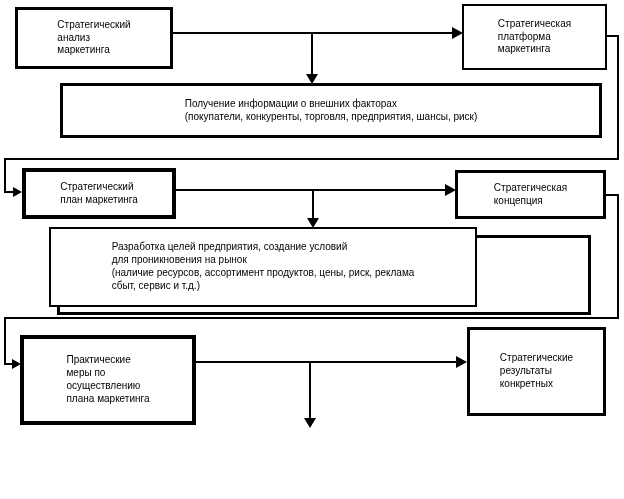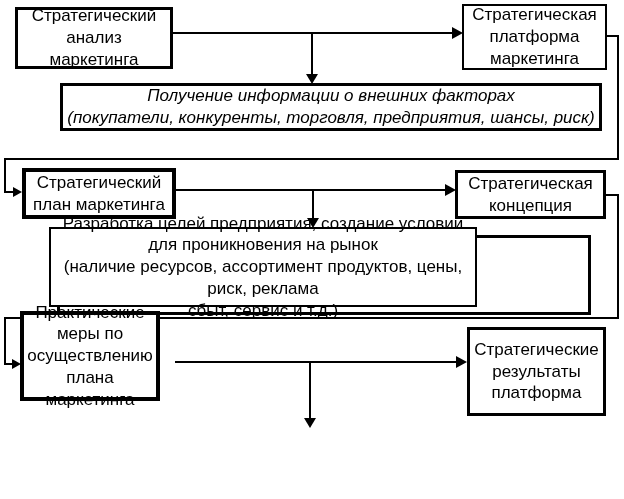--- a/index.html
+++ b/index.html
@@ -12,23 +12,22 @@
     overflow:hidden;
   }
   .box{
     position:absolute;
     box-sizing:border-box;
     background:#fff;
     border:3px solid #000;
     display:flex;
     align-items:center;
     justify-content:center;
-    text-align:center;
     white-space:pre-line;
-    font-size:17px;
+    font-size:10px;
     line-height:1.28;
     z-index:3;
   }
   .b2{border-width:2px;}
   .b4{border-width:4px;}
   .shadow{
     position:absolute;
     box-sizing:border-box;
     background:#fff;
     border:3px solid #000;
@@ -62,43 +61,43 @@
 <div id="stage">
 
   <div class="box" style="left:15px;top:7px;width:158px;height:62px;">Стратегический
 анализ
 маркетинга</div>
 
   <div class="box b2" style="left:462px;top:4px;width:145px;height:66px;">Стратегическая
 платформа
 маркетинга</div>
 
-  <div class="box" style="left:60px;top:83px;width:542px;height:48px;font-style:italic;">Получение информации о внешних факторах
+  <div class="box" style="left:60px;top:83px;width:542px;height:55px;">Получение информации о внешних факторах
 (покупатели, конкуренты, торговля, предприятия, шансы, риск)</div>
 
   <div class="box b4" style="left:22px;top:168px;width:154px;height:51px;">Стратегический
 план маркетинга</div>
 
   <div class="box" style="left:455px;top:170px;width:151px;height:49px;">Стратегическая
 концепция</div>
 
   <div class="shadow" style="left:57px;top:235px;width:534px;height:80px;"></div>
   <div class="box b2" style="left:49px;top:227px;width:428px;height:80px;">Разработка целей предприятия, создание условий
 для проникновения на рынок
 (наличие ресурсов, ассортимент продуктов, цены, риск, реклама
 сбыт, сервис и т.д.)</div>
 
-  <div class="box b4" style="left:20px;top:311px;width:140px;height:90px;">Практические
+  <div class="box b4" style="left:20px;top:335px;width:176px;height:90px;">Практические
 меры по
 осуществлению
 плана маркетинга</div>
 
   <div class="box" style="left:467px;top:327px;width:139px;height:89px;">Стратегические
 результаты
-платформа</div>
+конкретных</div>
 
 
   <div>
     <div class="line" style="left:172px;top:32px;width:282px;height:2px;"></div>
     <div class="ah ah-right" style="left:452px;top:27px;"></div>
   </div>
 
   <div>
     <div class="line" style="left:311px;top:33px;width:2px;height:42px;"></div>
     <div class="ah ah-down" style="left:306px;top:74px;"></div>

